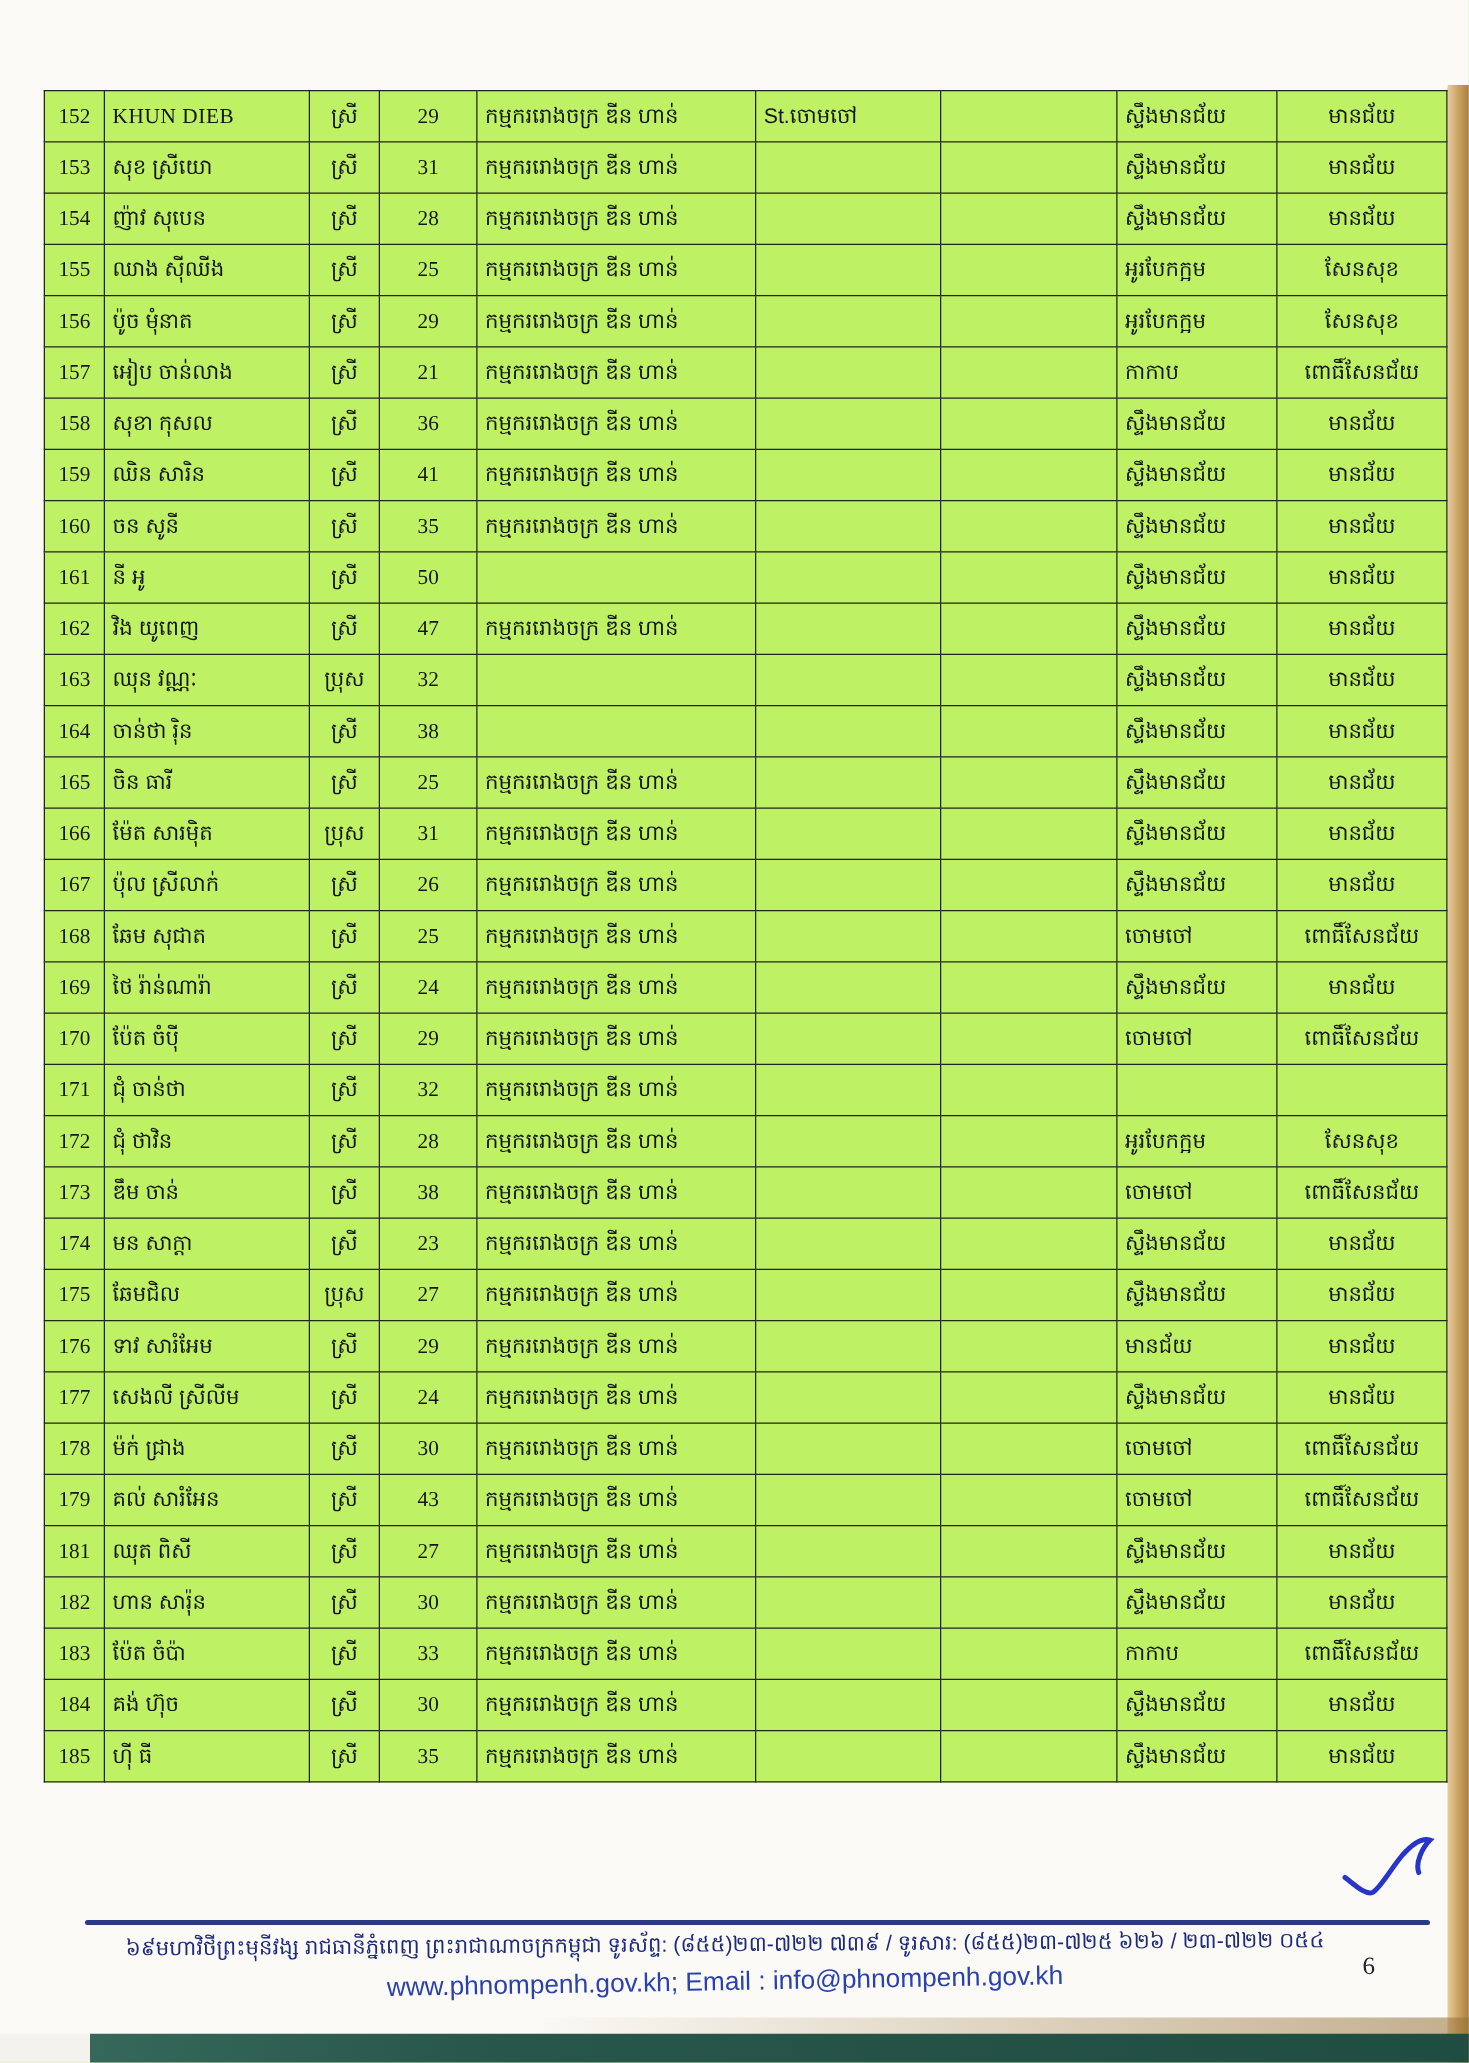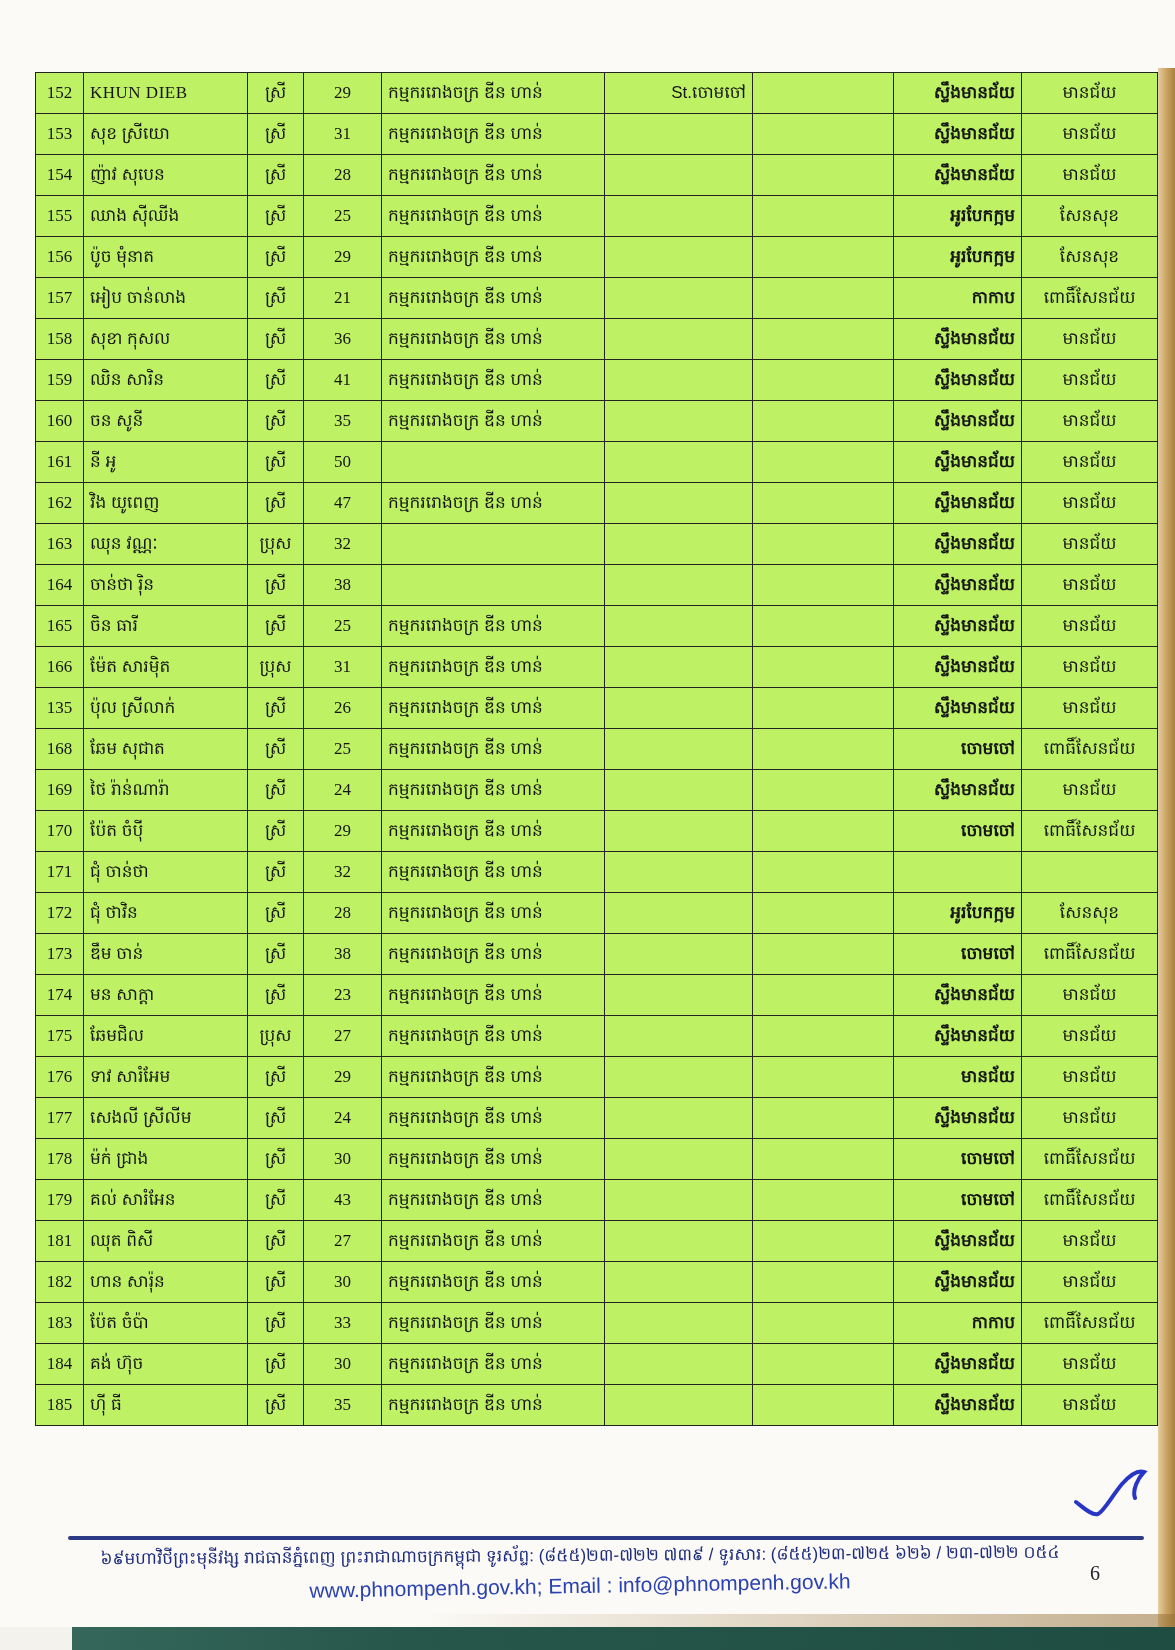--- a/index.html
+++ b/index.html
@@ -46,23 +46,23 @@
     vertical-align:middle;
     overflow:hidden;
     white-space:nowrap;
   }
   td.c-no{ text-align:center; font-family:"Liberation Serif", serif; font-size:17px;}
   td.c-name{ text-align:left; padding-left:12px;}
   td.c-name.latin{ font-family:"Liberation Serif", serif; letter-spacing:.5px;margin-top:38px;}
   td.c-sex{ text-align:center;}
   td.c-age{ text-align:center; font-family:"Liberation Serif", serif; font-size:17px;}
   td.c-occ{ text-align:left; padding-left:10px;}
-  td.c-addr{ text-align:right; font-size:16px;}
+  td.c-addr{ text-align:left; font-size:16px;}
   td.c-note{}
-  td.c-sangkat{ text-align:right;font-weight:bold;}
+  td.c-sangkat{ text-align:left;}
   td.c-khan{ text-align:center;}
 
   
   .footer-rule{
     position:absolute;left:68px;top:1536px;width:1076px;height:3.5px;
     background:#2c3a85;border-radius:2px;z-index:3;
   }
   .footer-address{
     position:absolute;left:40px;top:1544px;width:1080px;
     text-align:center;font-size:17px;color:#1d2b7c;
@@ -264,21 +264,21 @@
         <td class="c-name">ម៉ែត សារម៉ិត</td>
         <td class="c-sex">ប្រុស</td>
         <td class="c-age">31</td>
         <td class="c-occ">កម្មកររោងចក្រ ឌីន ហាន់</td>
         <td class="c-addr"></td>
         <td class="c-note"></td>
         <td class="c-sangkat">ស្ទឹងមានជ័យ</td>
         <td class="c-khan">មានជ័យ</td>
       </tr>
       <tr>
-        <td class="c-no">135</td>
+        <td class="c-no">167</td>
         <td class="c-name">ប៉ុល ស្រីលាក់</td>
         <td class="c-sex">ស្រី</td>
         <td class="c-age">26</td>
         <td class="c-occ">កម្មកររោងចក្រ ឌីន ហាន់</td>
         <td class="c-addr"></td>
         <td class="c-note"></td>
         <td class="c-sangkat">ស្ទឹងមានជ័យ</td>
         <td class="c-khan">មានជ័យ</td>
       </tr>
       <tr>

